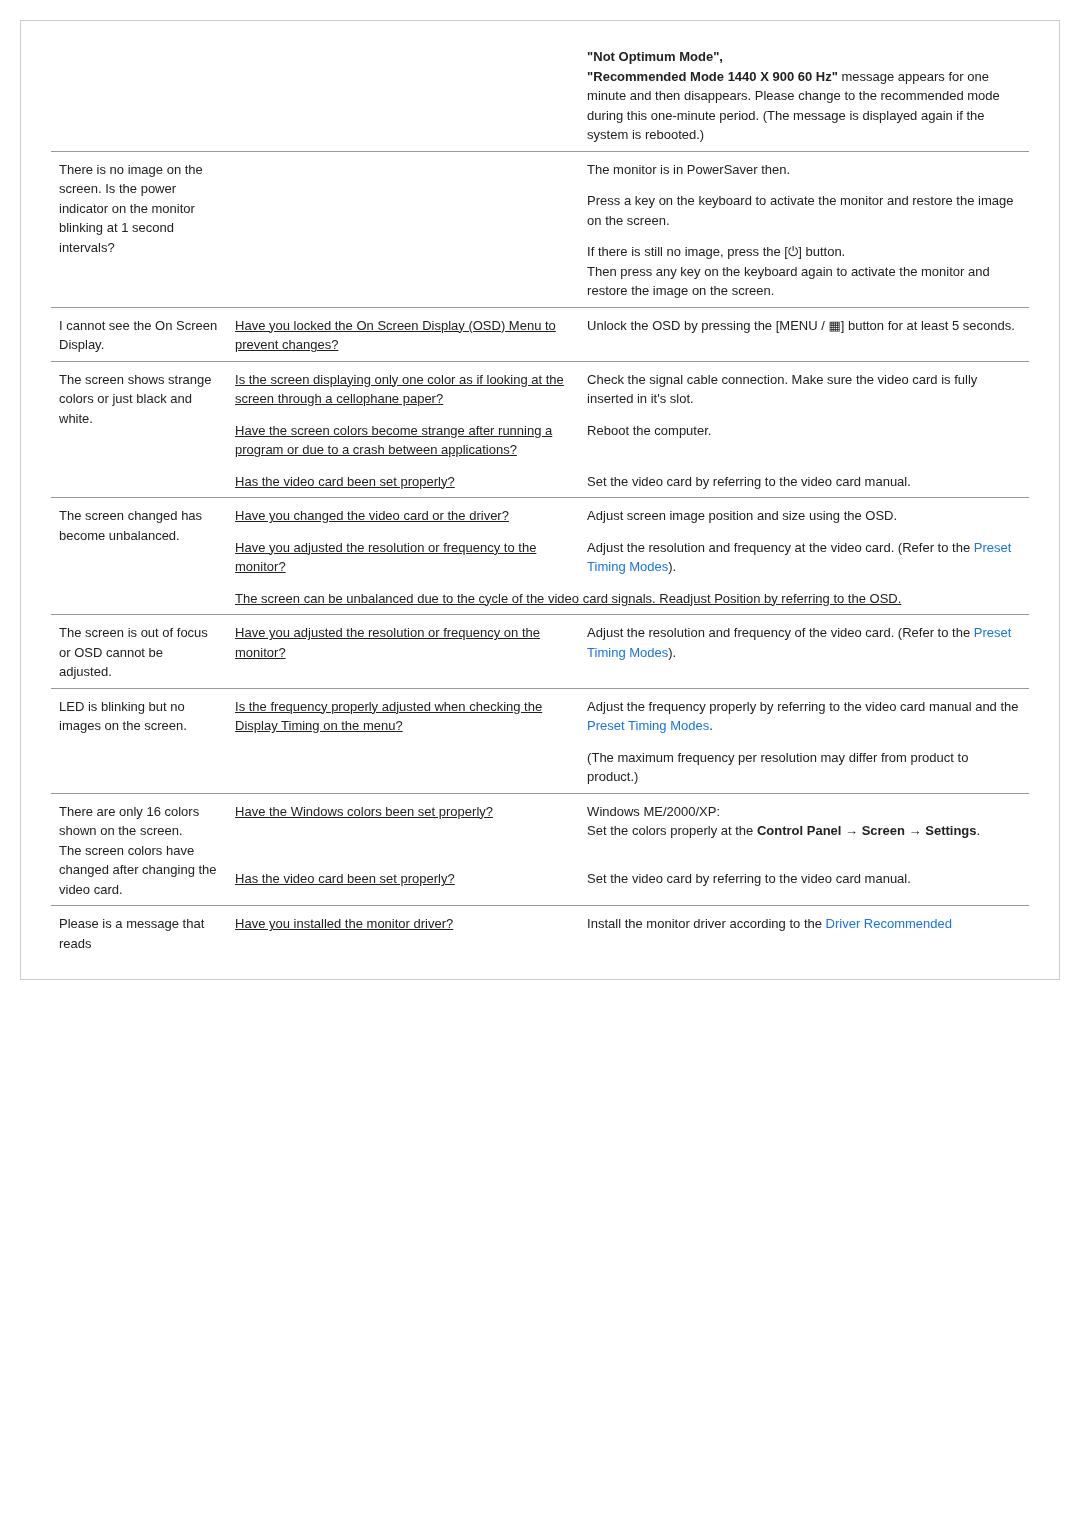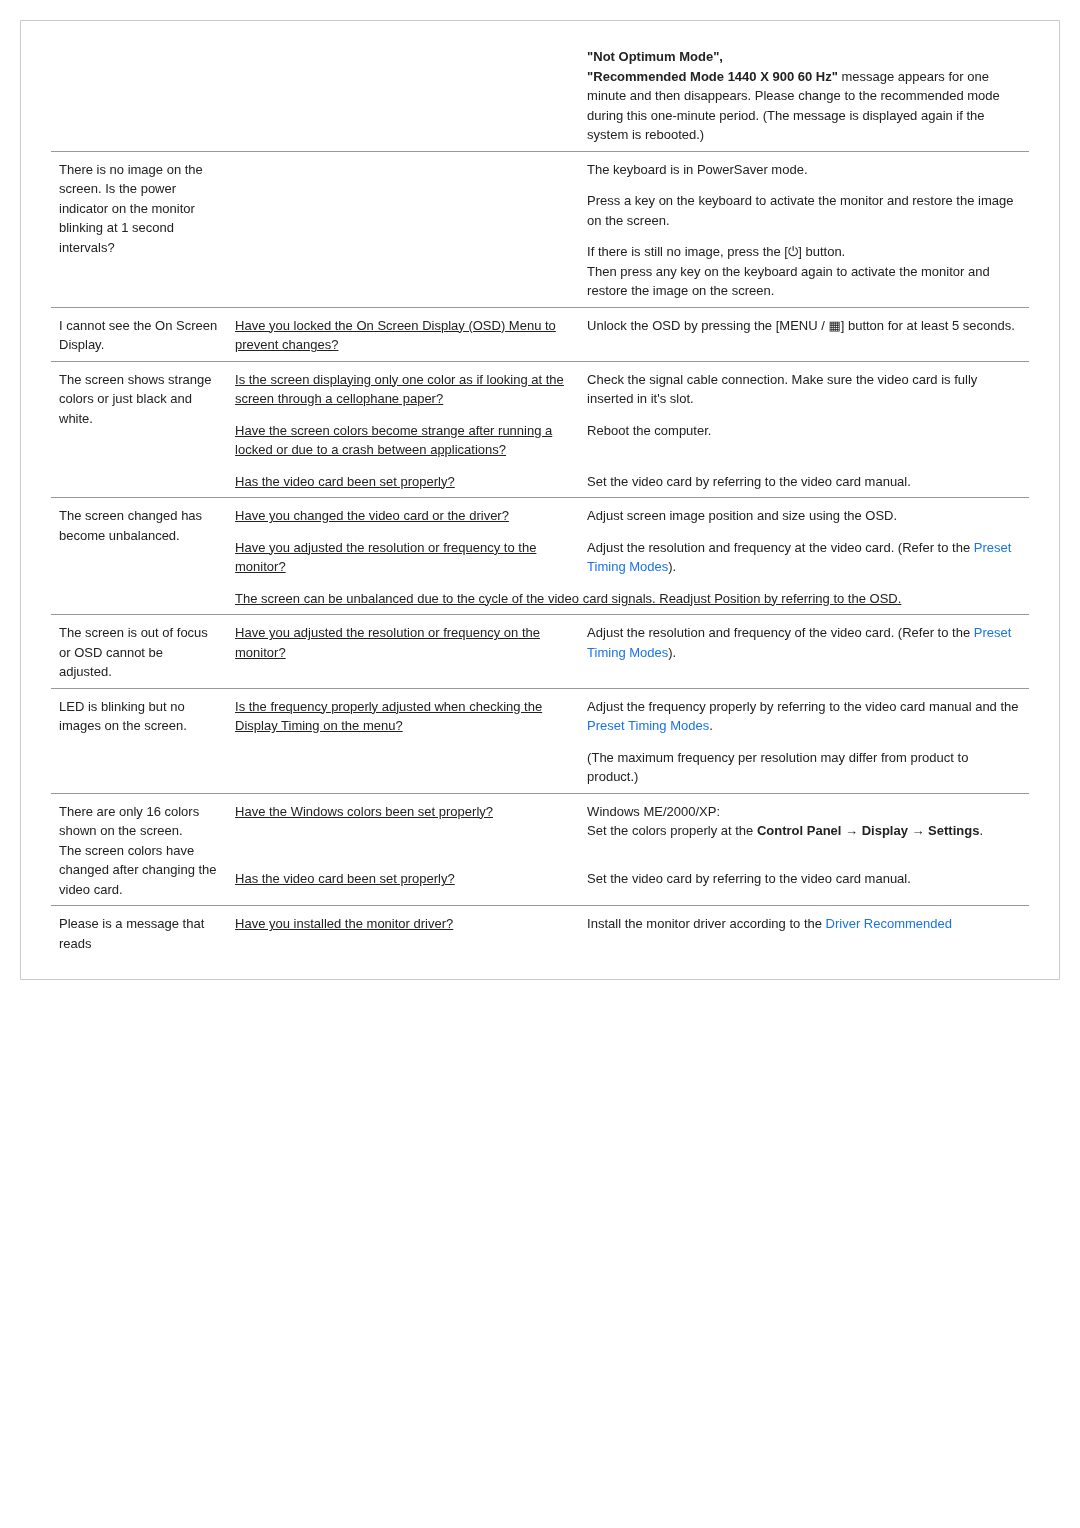--- a/index.html
+++ b/index.html
@@ -70,21 +70,21 @@
           </span>
         </td>
       </tr>
 
       <tr class="section-row">
         <td class="col-symptom" rowspan="3">
           <span>There is no image on the screen. Is the power indicator on the monitor blinking at 1 second intervals?</span>
         </td>
         <td class="col-check"></td>
         <td class="col-solution">
-          <span>The keyboard is in PowerSaver mode.</span>
+          <span>The monitor is in PowerSaver then.</span>
         </td>
       </tr>
 
       <tr>
         <td class="col-check"></td>
         <td class="col-solution">
           <span>Press a key on the keyboard to activate the monitor and restore the image on the screen.</span>
         </td>
       </tr>
 
@@ -115,21 +115,21 @@
         <td class="col-check">
           <span>Is the screen displaying only one color as if looking at the screen through a cellophane paper?</span>
         </td>
         <td class="col-solution">
           <span>Check the signal cable connection. Make sure the video card is fully inserted in it's slot.</span>
         </td>
       </tr>
 
       <tr>
         <td class="col-check">
-          <span>Have the screen colors become strange after running a locked or due to a crash between applications?</span>
+          <span>Have the screen colors become strange after running a program or due to a crash between applications?</span>
         </td>
         <td class="col-solution">
           <span>Reboot the computer.</span>
         </td>
       </tr>
 
       <tr>
         <td class="col-check">
           <span>Has the video card been set properly?</span>
         </td>
@@ -197,21 +197,21 @@
       </tr>
 
       <tr class="section-row">
         <td class="col-symptom" rowspan="2">
           <span>There are only 16 colors shown on the screen.<br>The screen colors have changed after changing the video card.</span>
         </td>
         <td class="col-check">
           <span>Have the Windows colors been set properly?</span>
         </td>
         <td class="col-solution">
-          <span>Windows ME/2000/XP:<br>Set the colors properly at the <span class="bold">Control Panel → Display → Settings</span>.</span>
+          <span>Windows ME/2000/XP:<br>Set the colors properly at the <span class="bold">Control Panel → Screen → Settings</span>.</span>
         </td>
       </tr>
 
       <tr>
         <td class="col-check">
           <span>Has the video card been set properly?</span>
         </td>
         <td class="col-solution">
           <span>Set the video card by referring to the video card manual.</span>
         </td>

